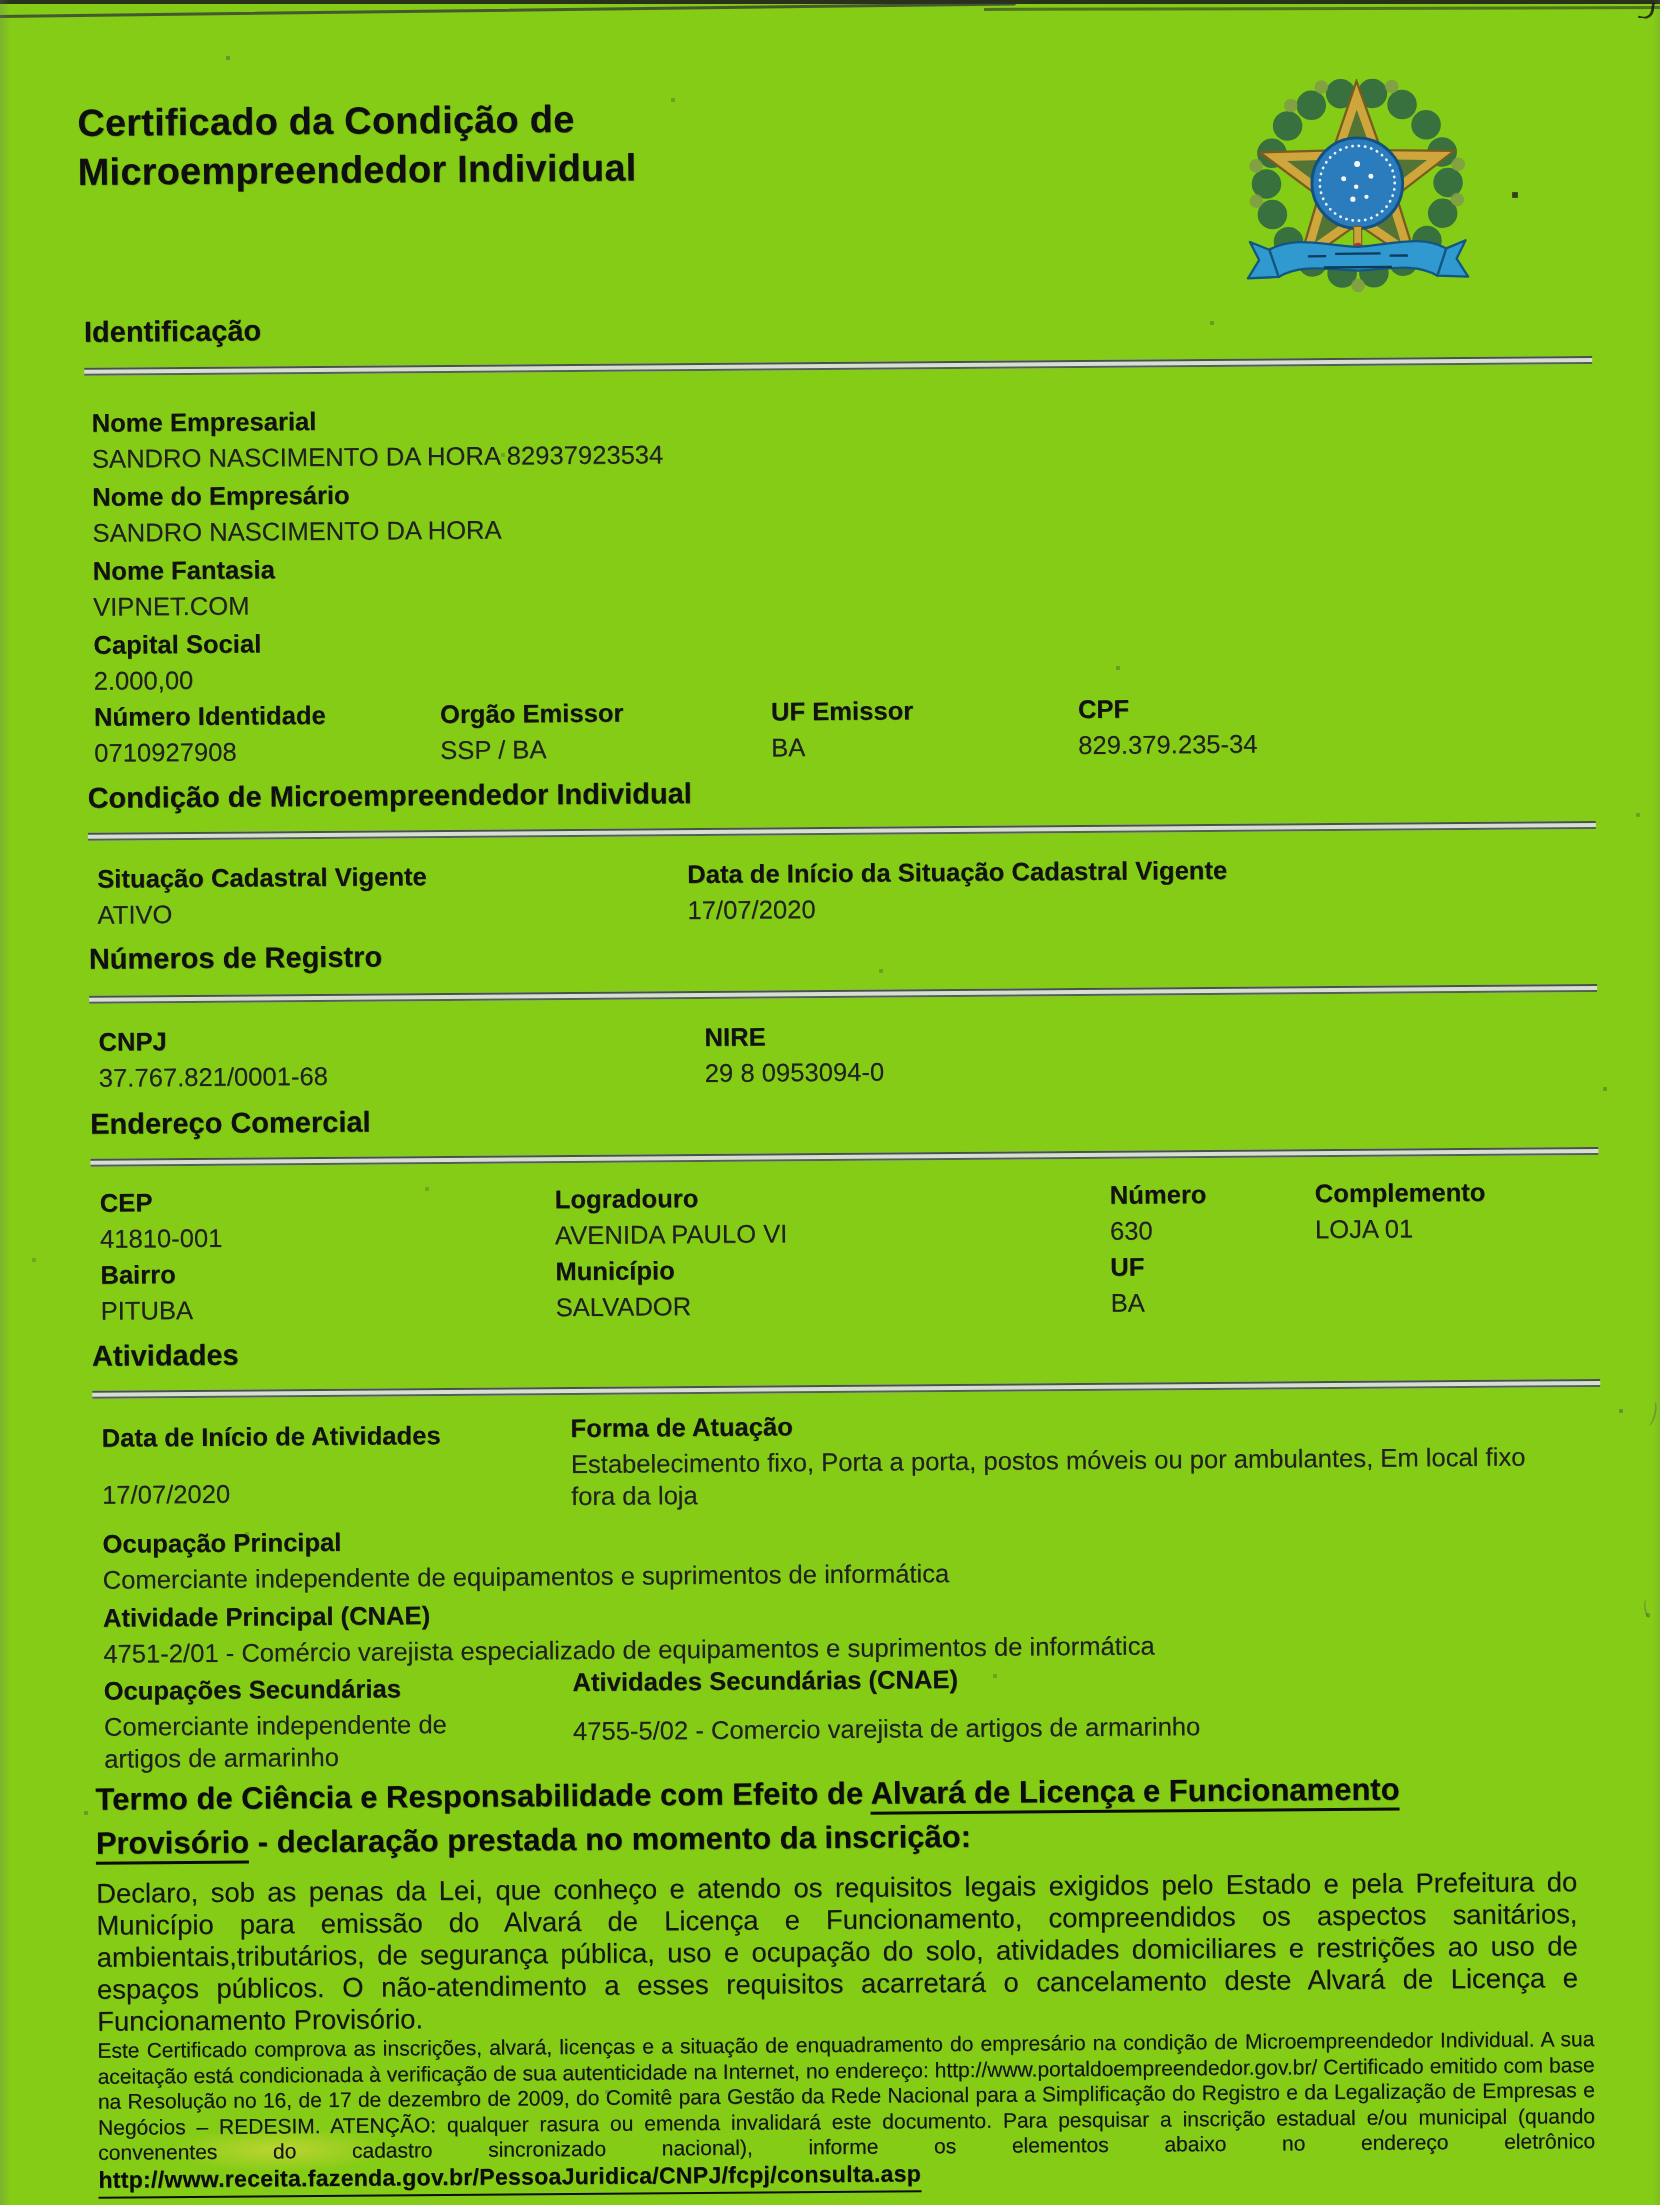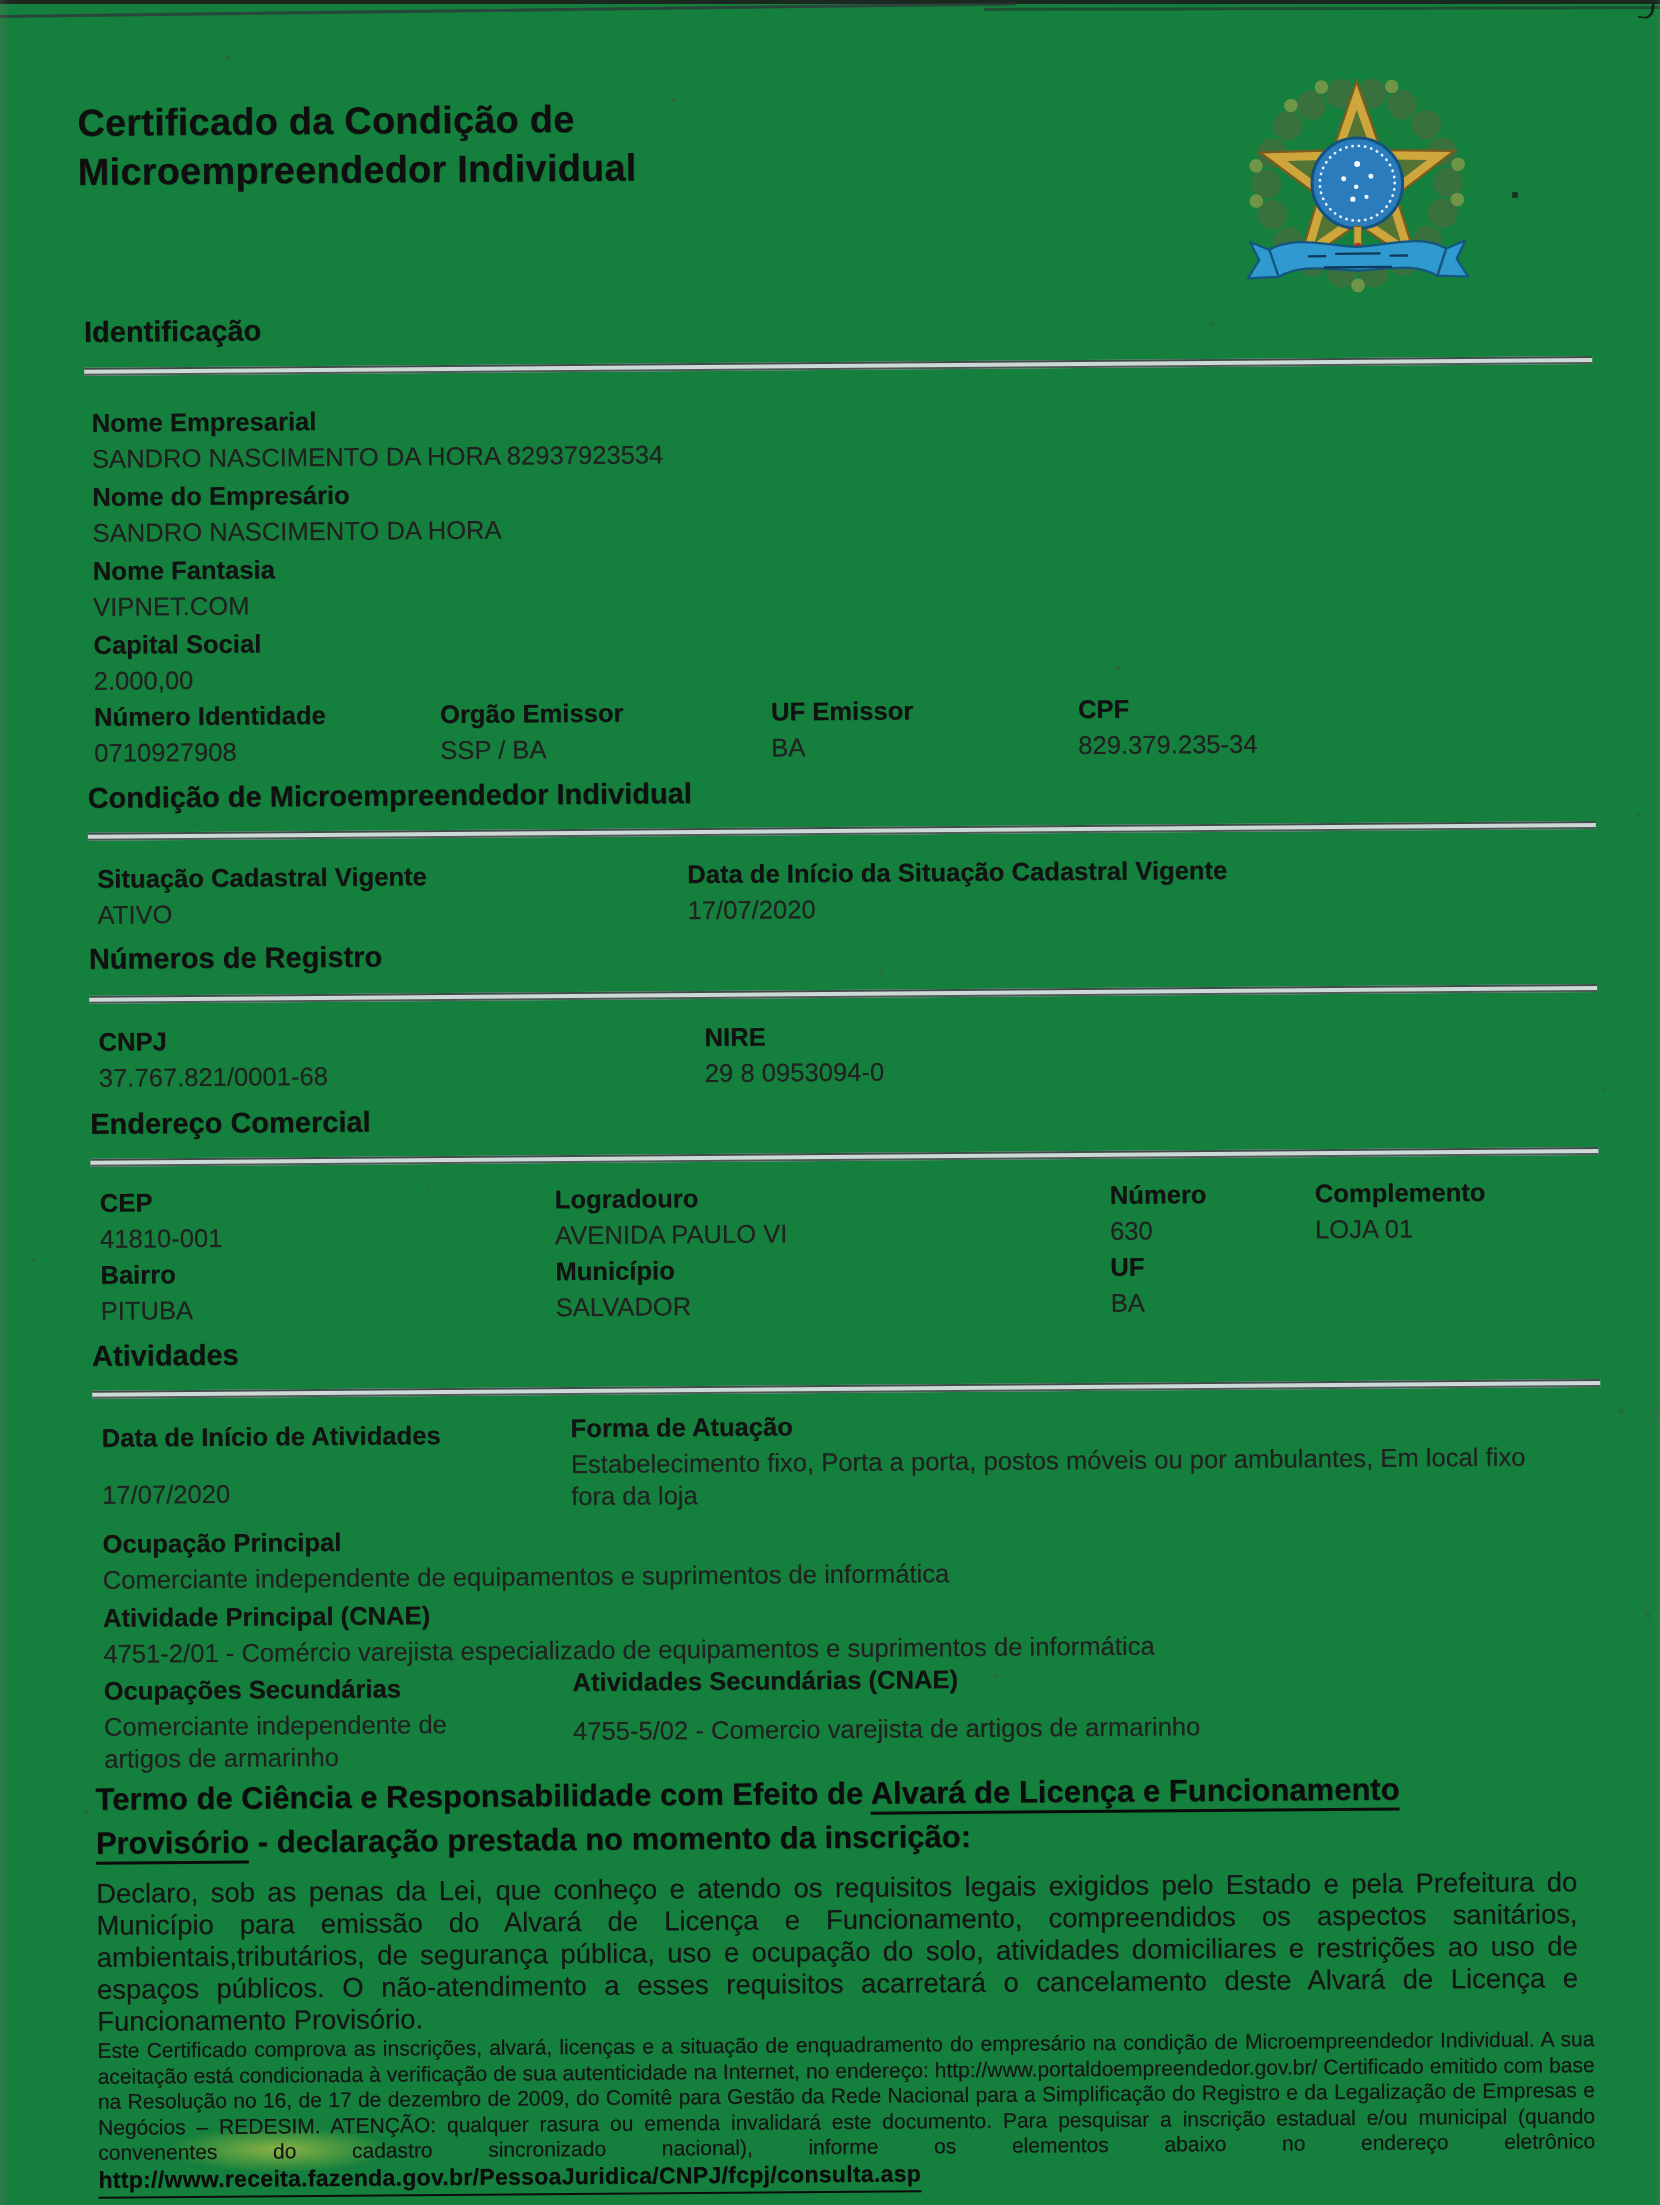--- a/index.html
+++ b/index.html
@@ -1,18 +1,18 @@
 <!DOCTYPE html>
 <html style="font-size:15px"><head>
 <meta charset="utf-8">
 <style>
   html,body { margin:0; padding:0; background:#e9e9e7; }
   .page {
     position:relative; width:1661px; height:2205px;
-    background:#15803d; overflow:hidden;
+    background:#84cc16; overflow:hidden;
     font-family:"Liberation Sans","DejaVu Sans",sans-serif;
     color:#1e1e1e;
   }
   .doc { position:absolute; inset:0; transform:rotate(-0.45deg); }
 
   
   .art-topline  { position:absolute; top:0; left:0; width:100%; height:3.8px; background:#1b1b1b; opacity:.88; }
   .art-topline2 { position:absolute; top:15px; left:-5.7px; width:1022px; height:2.8px; background:#2f3338;
                   opacity:.75; transform:rotate(-0.7deg); transform-origin:left center; border-radius:1.9px; }
   .art-topline3 { position:absolute; top:6.6px; left:984px; width:677px; height:2.8px; background:#25282c;

